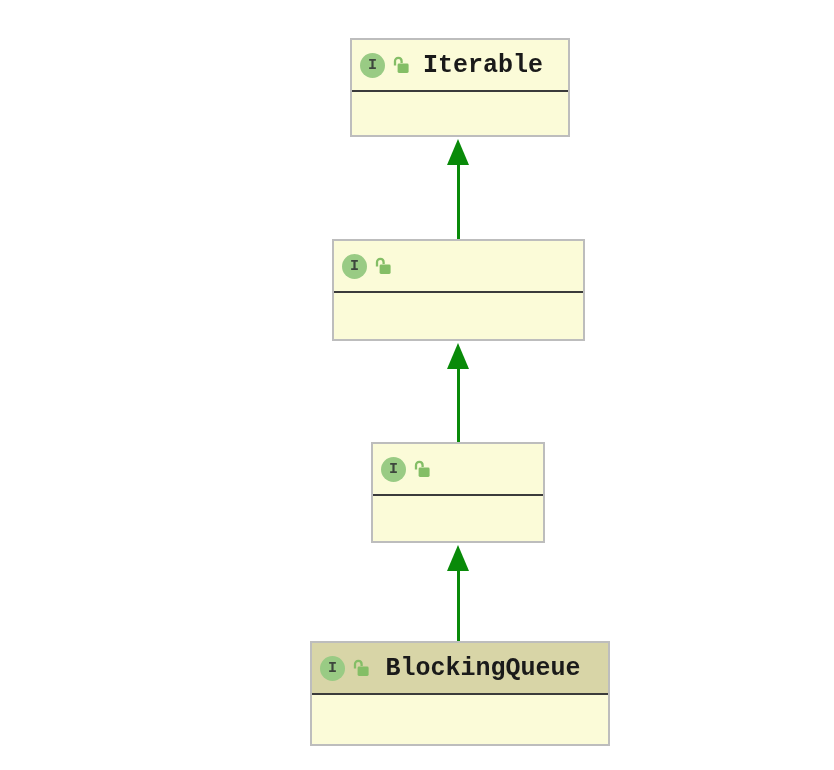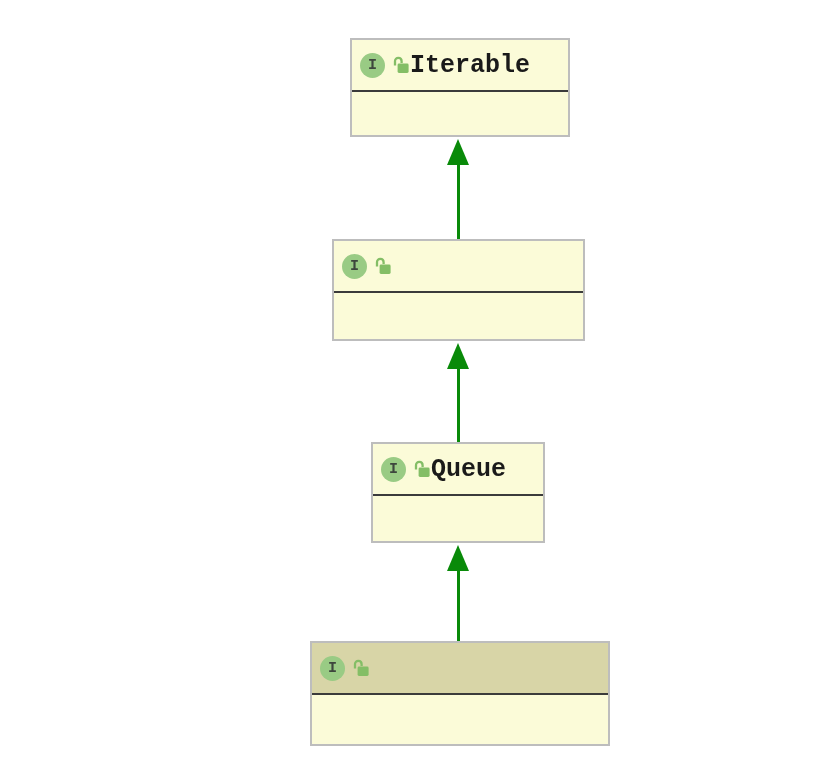--- a/index.html
+++ b/index.html
@@ -54,20 +54,21 @@
     margin-left: 7px;
     flex: 0 0 auto;
     width: 18px;
     height: 18px;
     display: flex;
     align-items: center;
     justify-content: center;
   }
   .node-label {
     flex: 1 1 auto;
+    text-align: center;
     font-size: 25px;
     font-weight: bold;
     color: #1A1A1A;
     white-space: nowrap;
     letter-spacing: 0;
   }
   .arrow {
     position: absolute;
     width: 22px;
     display: flex;
@@ -122,34 +123,34 @@
 
   <div class="node" style="left:371px; top:442px; width:174px; height:101px;">
     <div class="node-header">
       <span class="iface-icon">I</span>
       <span class="lock-icon">
         <svg width="18" height="18" viewBox="0 0 18 18">
           <path d="M3 9.5 V5.2 C3 3.1 4.5 1.8 6.3 1.8 C8.1 1.8 9.6 3.1 9.6 5.2 V7" fill="none" stroke="#84BE66" stroke-width="2.3"></path>
           <rect x="5.6" y="7.6" width="11" height="9.4" rx="1.4" fill="#84BE66"></rect>
         </svg>
       </span>
-      <span class="node-label">Queue</span>
     </div>
     <div class="node-body"></div>
   </div>
 
   <div class="node selected" style="left:310px; top:641px; width:300px; height:105px;">
     <div class="node-header">
       <span class="iface-icon">I</span>
       <span class="lock-icon">
         <svg width="18" height="18" viewBox="0 0 18 18">
           <path d="M3 9.5 V5.2 C3 3.1 4.5 1.8 6.3 1.8 C8.1 1.8 9.6 3.1 9.6 5.2 V7" fill="none" stroke="#84BE66" stroke-width="2.3"></path>
           <rect x="5.6" y="7.6" width="11" height="9.4" rx="1.4" fill="#84BE66"></rect>
         </svg>
       </span>
+      <span class="node-label">BlockingQueue</span>
     </div>
     <div class="node-body"></div>
   </div>
 
   <div class="arrow" style="left:447px; top:139px; height:100px;">
     <div class="arrow-head"></div>
     <div class="arrow-stem"></div>
   </div>
 
   <div class="arrow" style="left:447px; top:343px; height:99px;">

